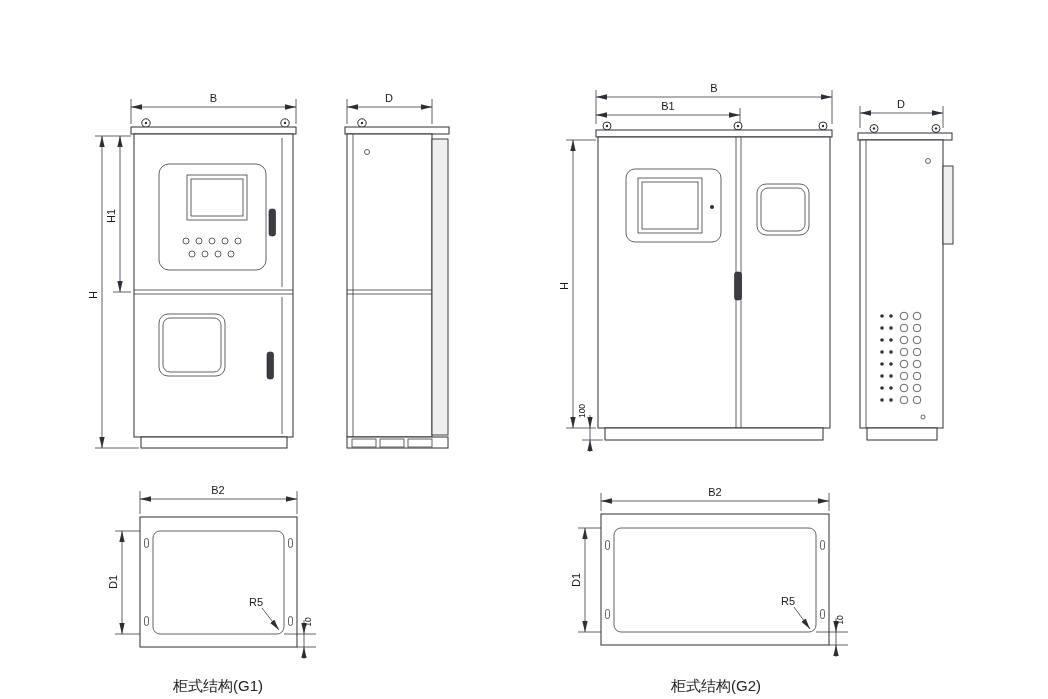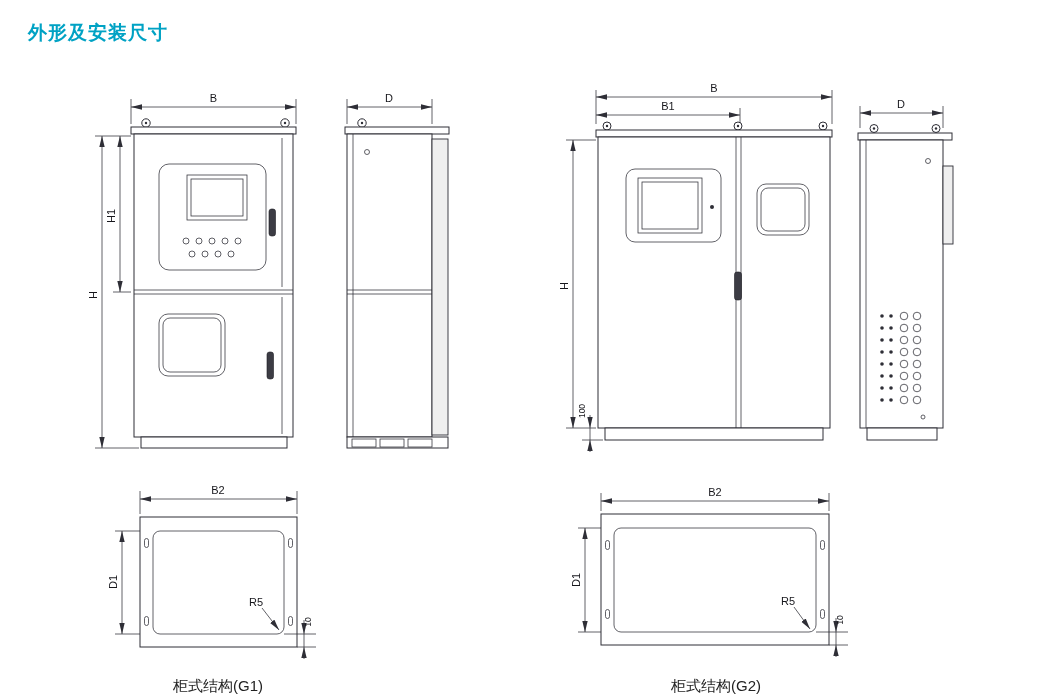--- a/index.html
+++ b/index.html
@@ -15,21 +15,20 @@
   .dimtxt{font-family:"Liberation Sans",sans-serif;font-size:11px;fill:#17171c;}
   .dimtxt-sm{font-family:"Liberation Sans",sans-serif;font-size:8.5px;fill:#17171c;}
   .cap{font-family:"Liberation Sans",sans-serif;font-size:15px;fill:#222222;}
   .dark{fill:#3c3c44;stroke:#1d1d22;stroke-width:0.6;}
   .dot{fill:#2e2e36;}
 </style>
 </head>
 <body>
 
 <div class="canvas">
-  <h1 class="title">外形及安装尺寸</h1>
 
   <svg width="1048" height="699" viewBox="0 0 1048 699">
     <defs>
       <marker id="aE" markerUnits="userSpaceOnUse" markerWidth="12" markerHeight="7" refX="11" refY="3.5" orient="auto">
         <path d="M0,0.8 L11,3.5 L0,6.2 Z" fill="#2e2e36"></path>
       </marker>
       <marker id="aS" markerUnits="userSpaceOnUse" markerWidth="12" markerHeight="7" refX="1" refY="3.5" orient="auto">
         <path d="M12,0.8 L1,3.5 L12,6.2 Z" fill="#2e2e36"></path>
       </marker>
     </defs>

